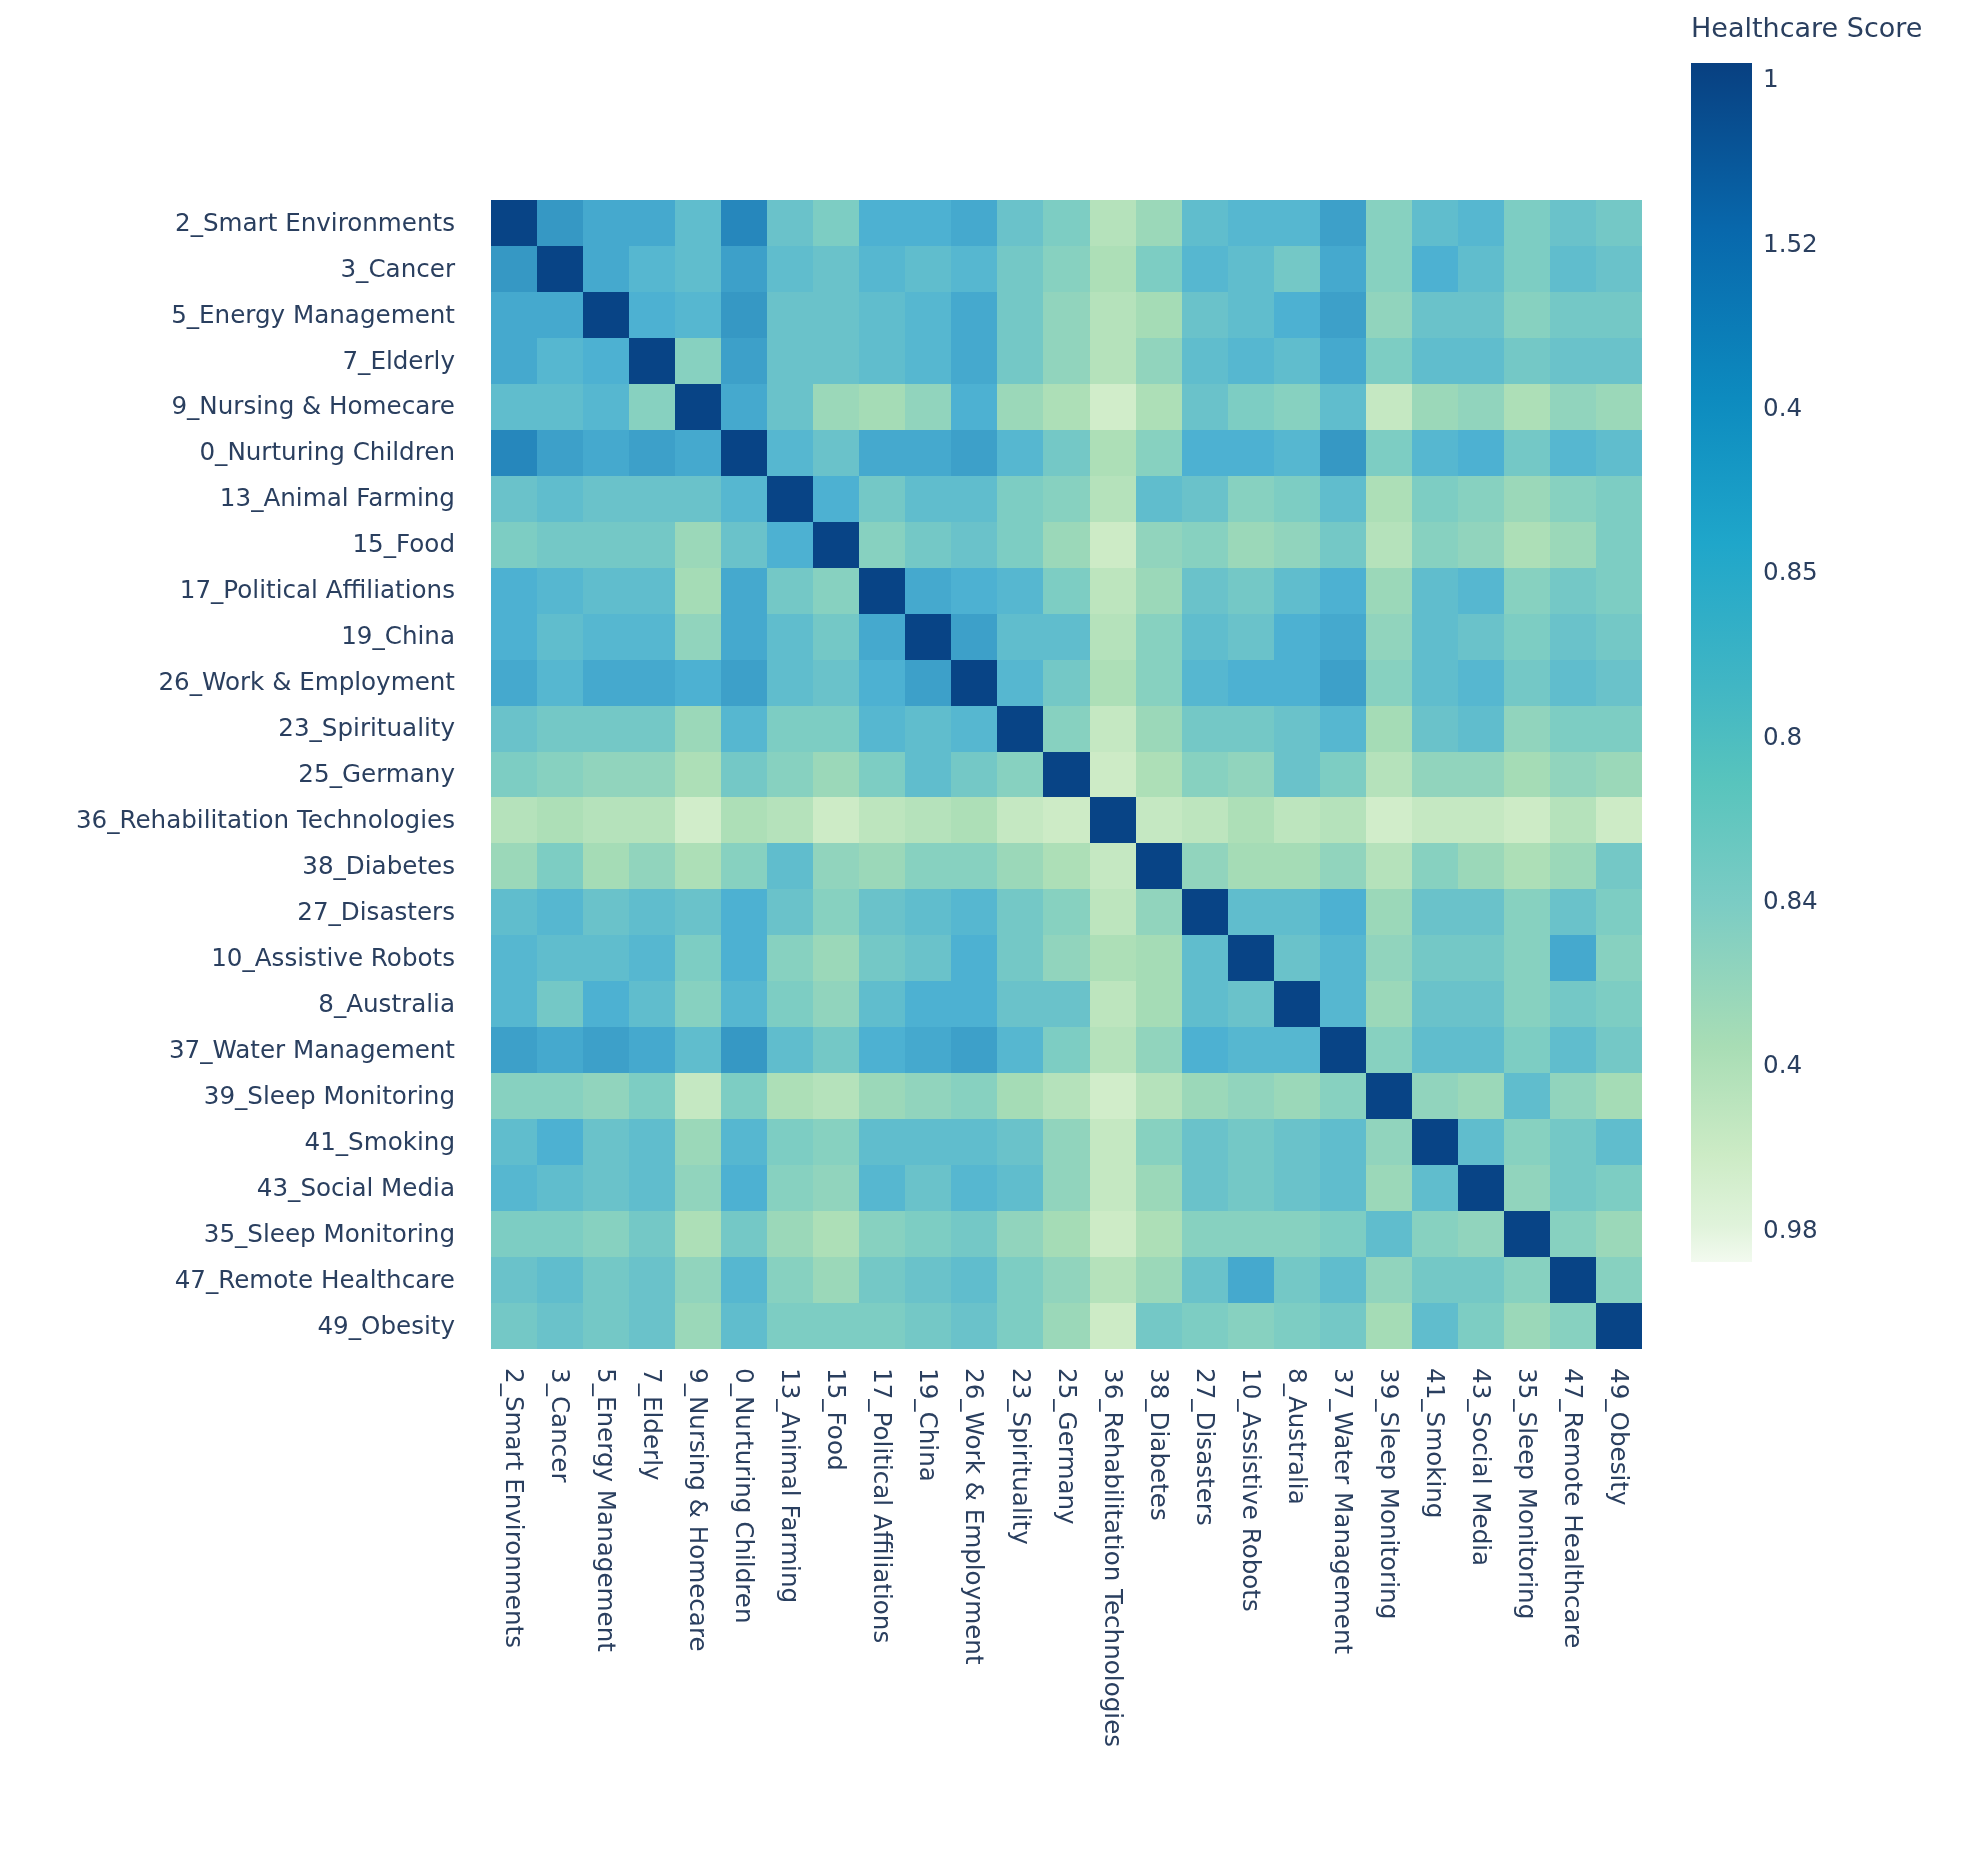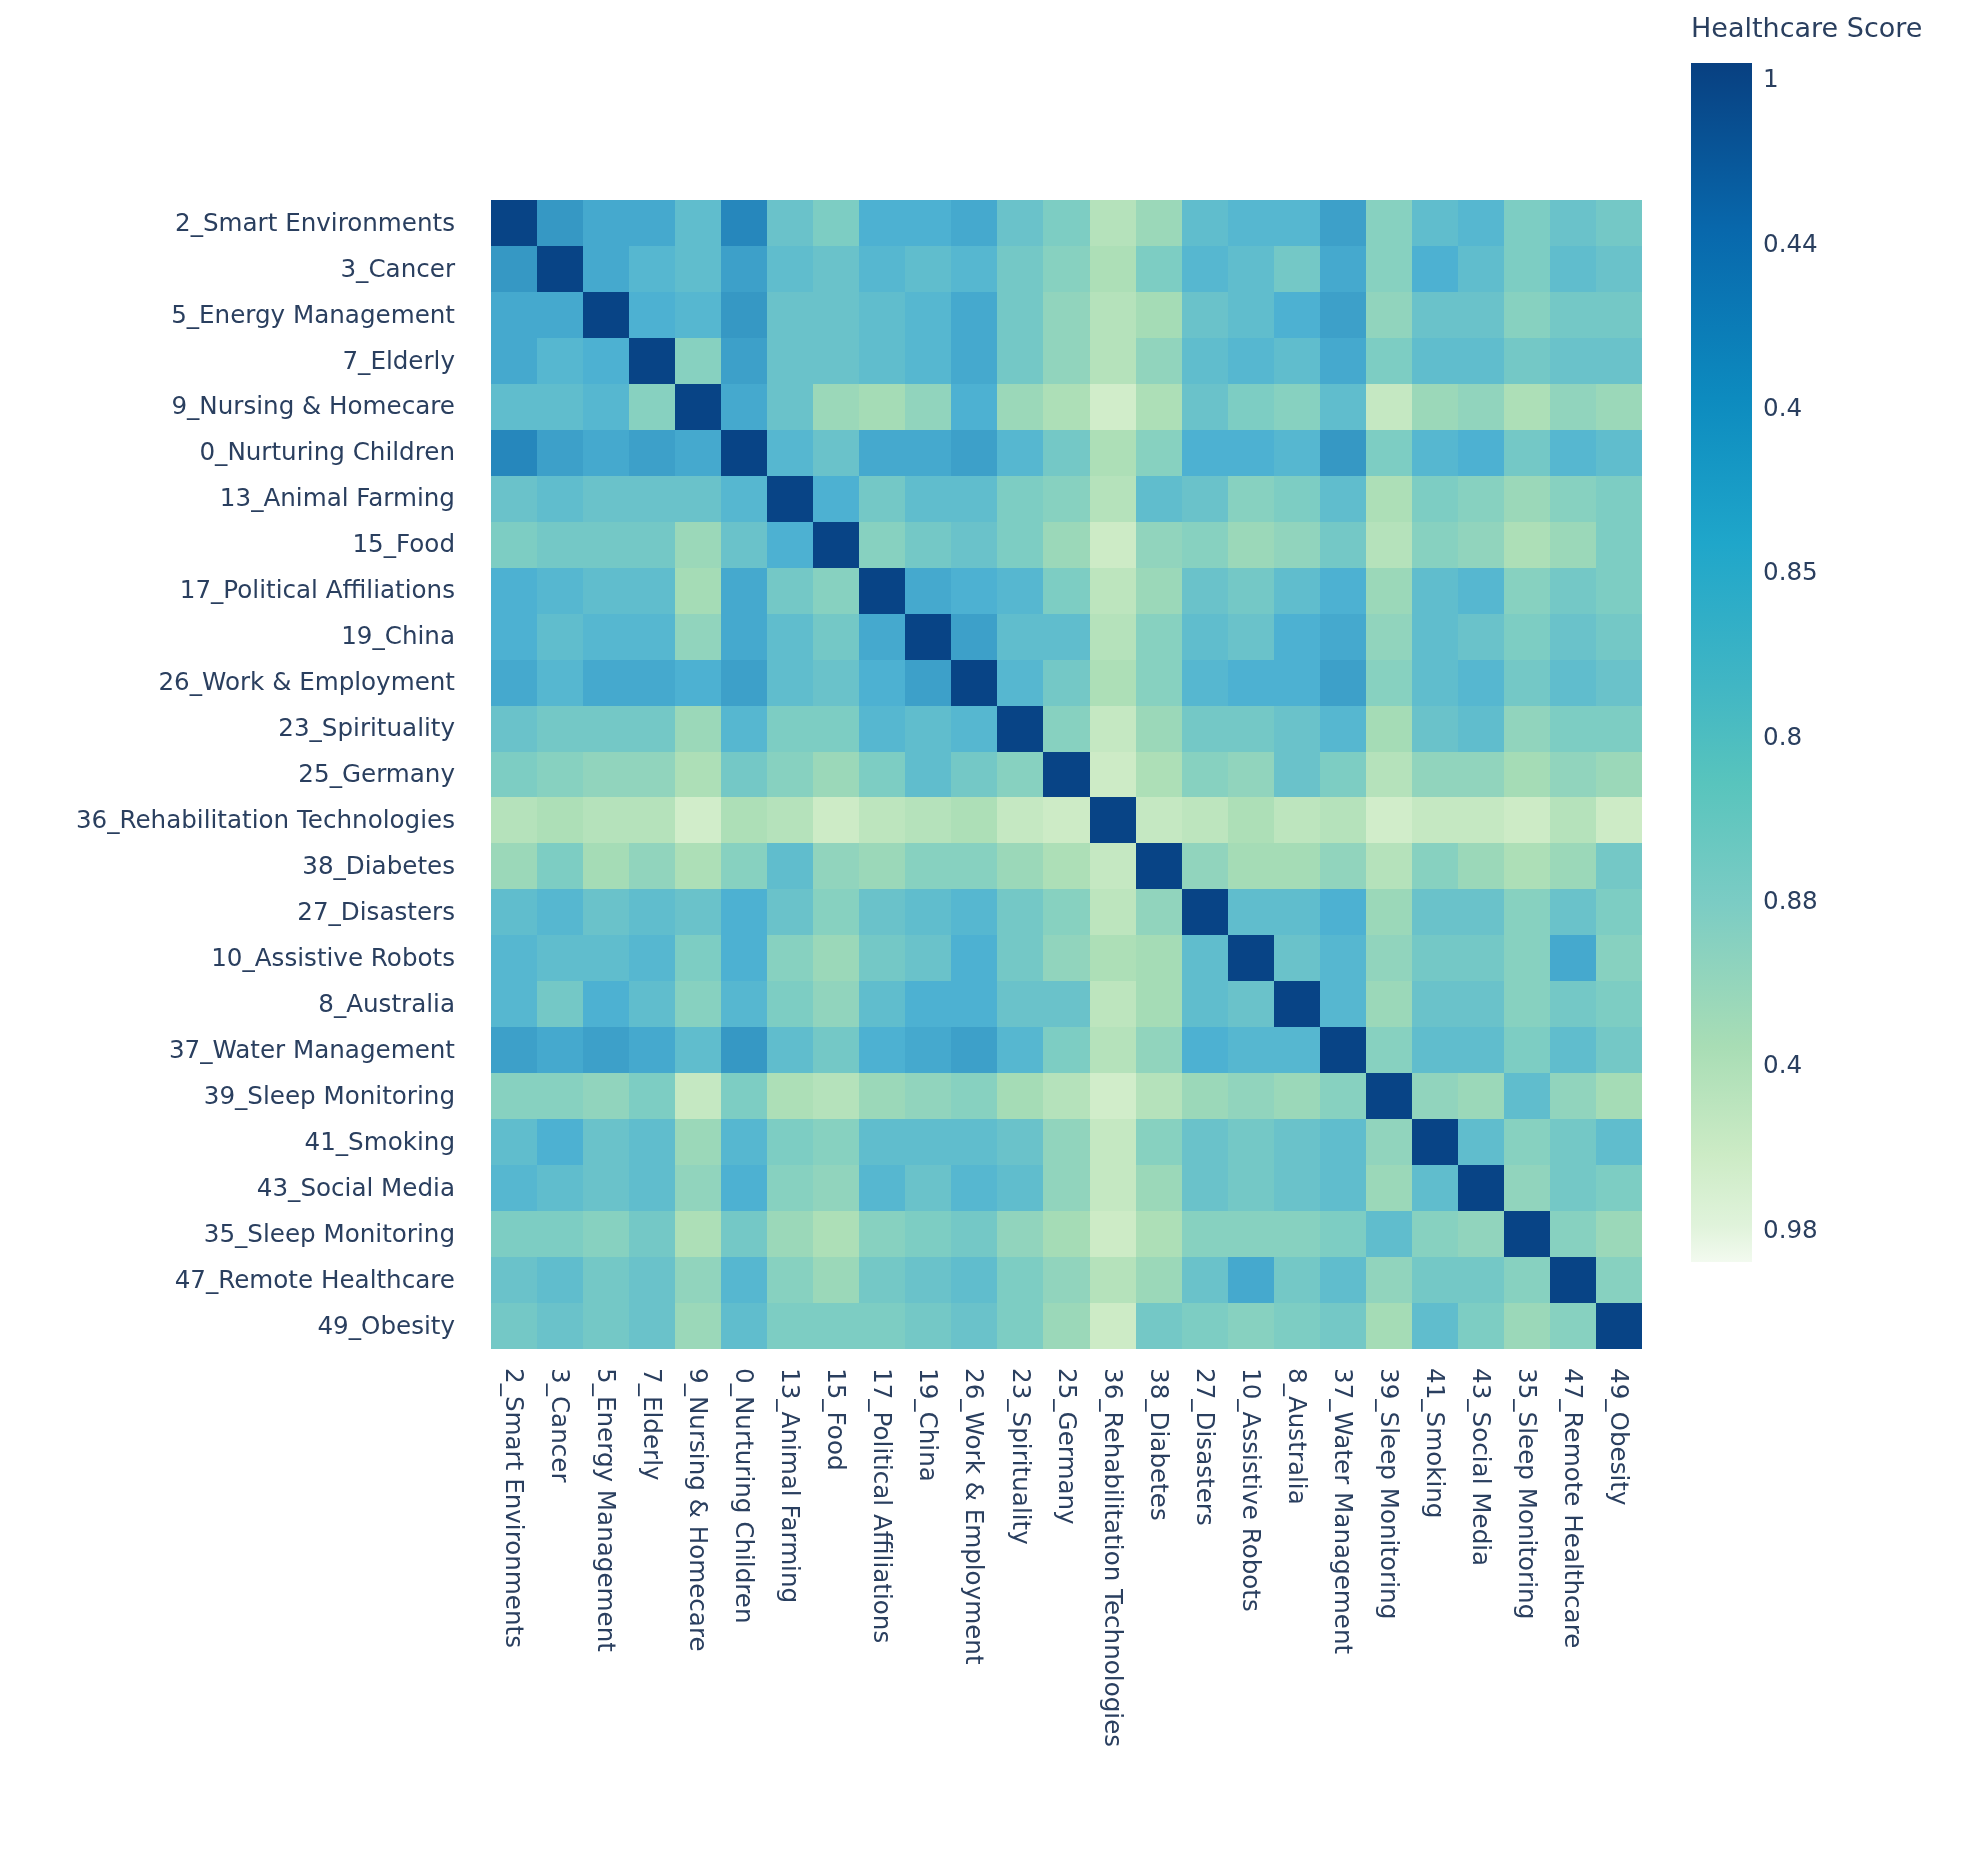--- a/index.html
+++ b/index.html
@@ -837,23 +837,23 @@
         <span>49_Obesity</span>
       </div>
     </div>
 
   <div id="cbar-title">Healthcare Score</div>
 
   <div id="cbar"></div>
 
   <div id="cbar-ticks">
       <div class="tk" style="top: 16.4px;">1</div>
-      <div class="tk" style="top: 181px;">0.44</div>
+      <div class="tk" style="top: 181px;">1.52</div>
       <div class="tk" style="top: 345px;">0.4</div>
       <div class="tk" style="top: 509px;">0.85</div>
       <div class="tk" style="top: 674px;">0.8</div>
-      <div class="tk" style="top: 838px;">0.88</div>
+      <div class="tk" style="top: 838px;">0.84</div>
       <div class="tk" style="top: 1002px;">0.4</div>
       <div class="tk" style="top: 1167px;">0.98</div>
     </div>
 
 </div>
 
 
 </body></html>

